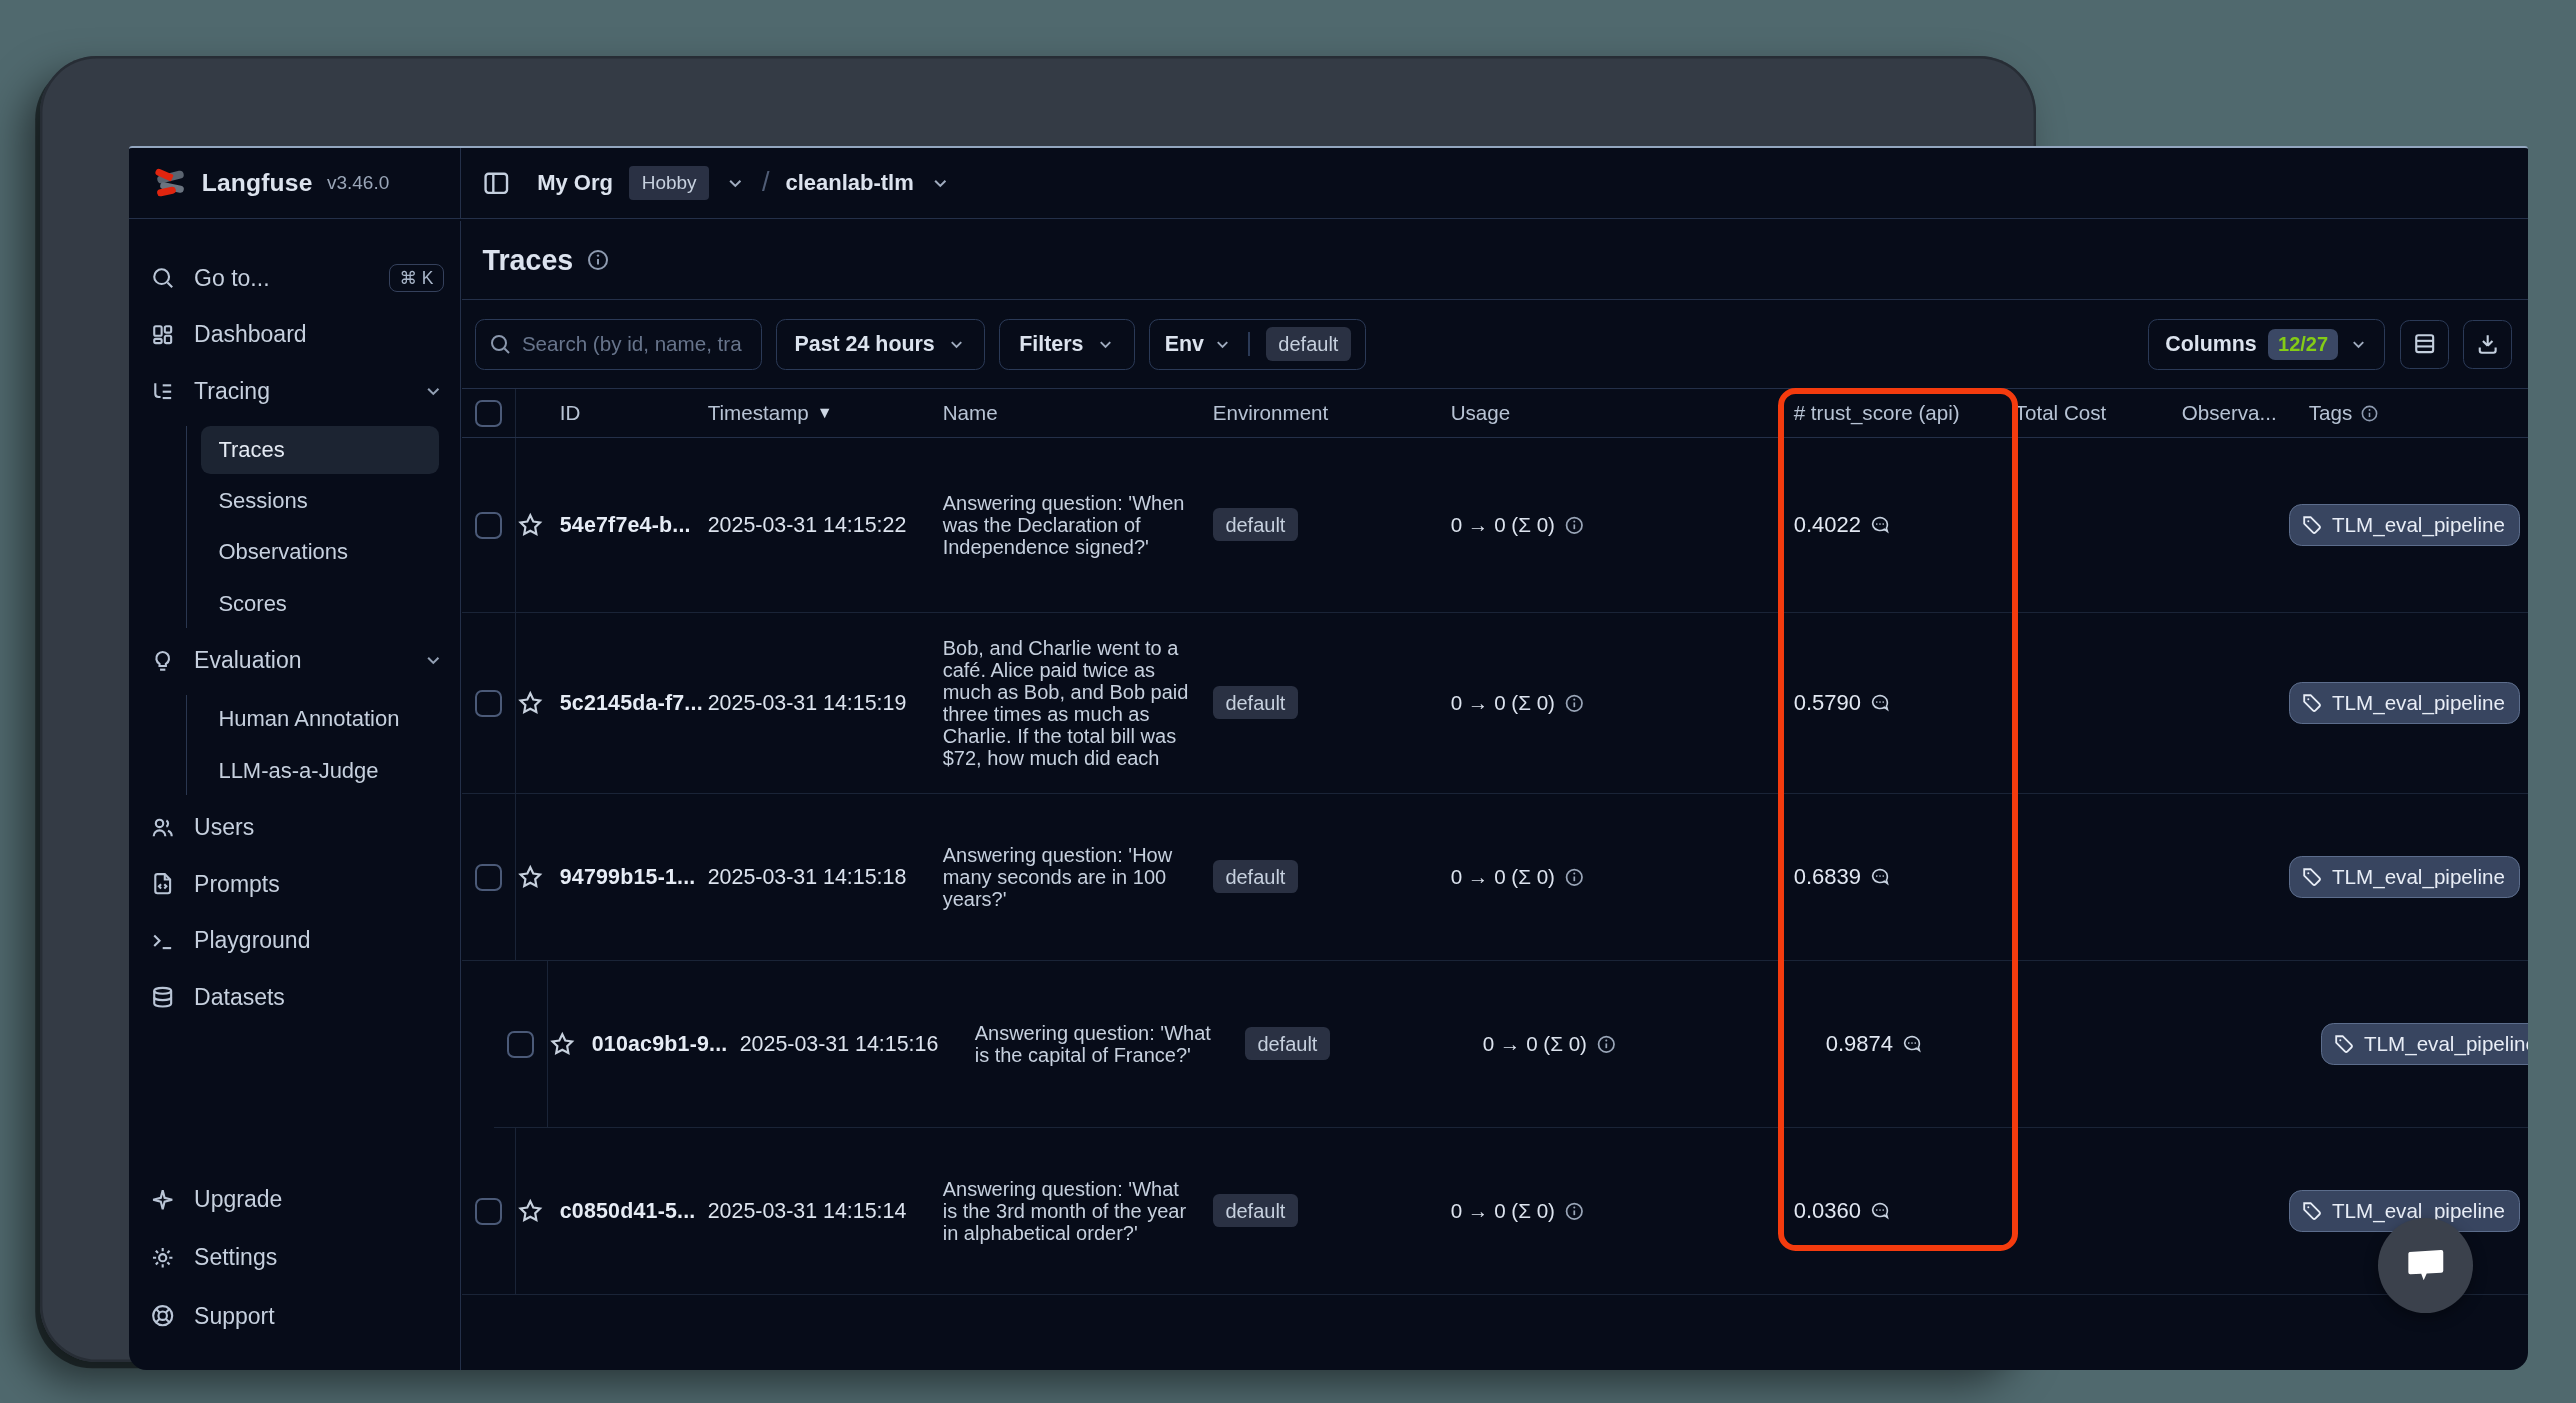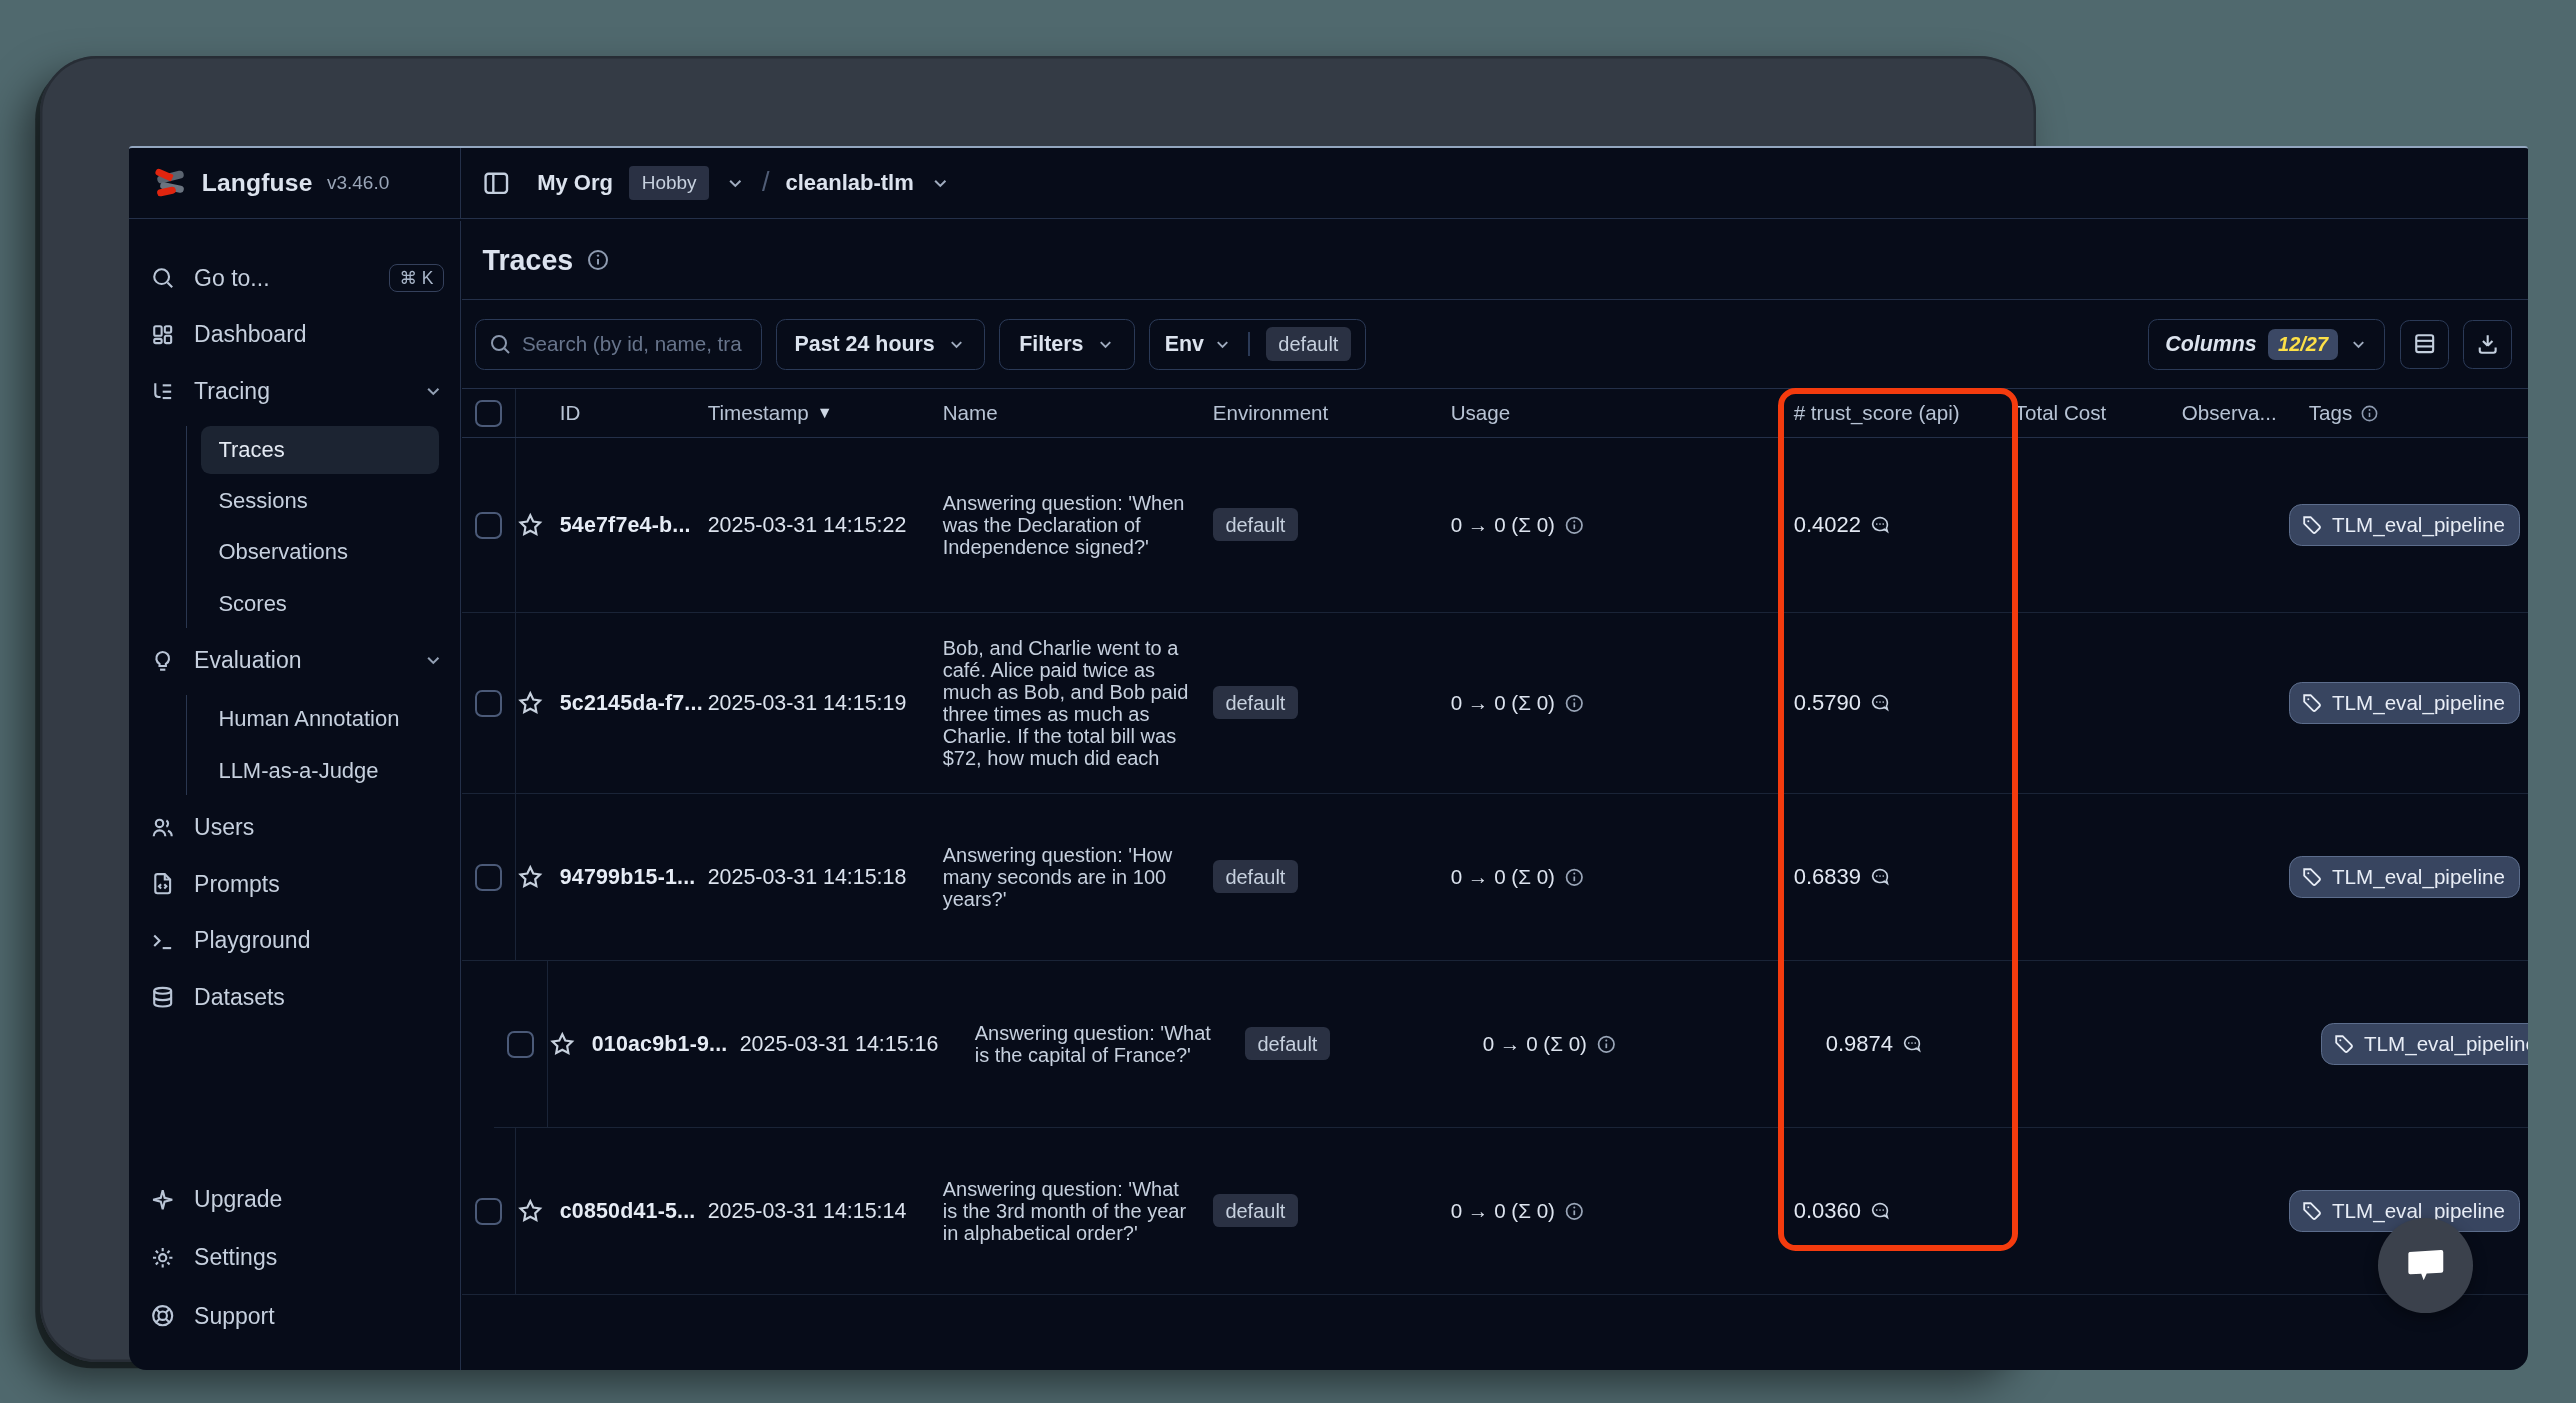--- a/index.html
+++ b/index.html
@@ -82,22 +82,22 @@
   .search-box{width:287px;padding:0 12.7px;gap:9.5px;}
   .search-box input{background:transparent;border:none;outline:none;color:var(--text);font-size:20.6px;font-family:"Liberation Sans",sans-serif;width:100%;}
   .search-box input::placeholder{color:var(--text-faint);}
   .ctl-label{font-size:21.4px;font-weight:600;white-space:nowrap;}
   .timerange{padding:0 17.5px;gap:12.7px;}
   .filters{padding:0 19px;gap:12.7px;}
   .env{padding:0 14.3px;gap:9.5px;}
   .env-div{width:1.6px;height:24px;background:#2b3a57;margin:0 6.3px;}
   .env-badge{background:#2a3143;border-radius:6.3px;padding:5.6px 12.7px;font-size:20px;color:var(--text-mid);}
   .toolbar-right{margin-left:auto;display:flex;align-items:center;gap:14.3px;}
-  .columns-btn{padding:0 16px;gap:11px;font-style:italic;}
-  .count-badge{background:#3b4865;border-radius:7.1px;padding:4px 10.3px;font-size:20px;font-weight:700;color:#fde047;}
+  .columns-btn{padding:0 16px;gap:11px;}
+  .count-badge{background:#3b4865;border-radius:7.1px;padding:4px 10.3px;font-size:20px;font-weight:700;color:#84cc16;}
   .icon-btn{width:49px;height:49px;border:1.6px solid var(--btn-border);border-radius:9.5px;display:flex;align-items:center;justify-content:center;color:#c4cfde;background:transparent;cursor:pointer;}
   
   .tgrid{display:grid;grid-template-columns:41px 44px 148px 235px 270px 238px 321px 243px 167px 127px 202px;padding:0 6.3px 0 12.7px;align-items:center;}
   .thead{height:49px;border-bottom:1.6px solid var(--panel-border);color:#b7c3d4;font-size:20.6px;}
   .th{display:flex;align-items:center;gap:8px;}
   .sort-ind{font-size:16px;color:#cdd7e4;}
   .trow{border-bottom:1.6px solid var(--row-border);cursor:pointer;}
   .r0{height:175px;}.r1{height:181px;}.r2{height:167px;}.r3{height:167px;margin-left:32px;}.r4{height:167px;}
   .c-check{height:100%;display:flex;align-items:center;border-right:1.6px solid var(--row-border);}
   .thead .c-check{border-right:1.6px solid var(--row-border);}

